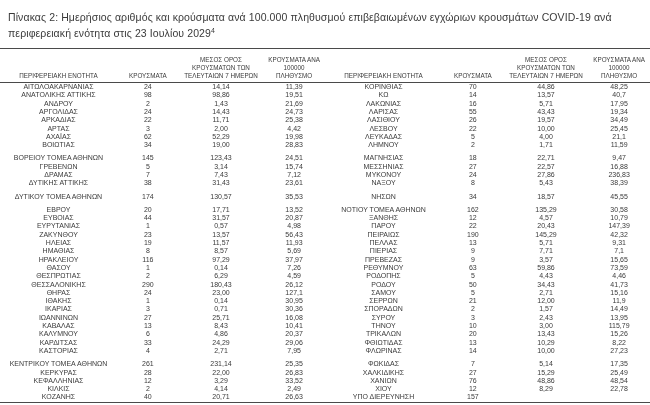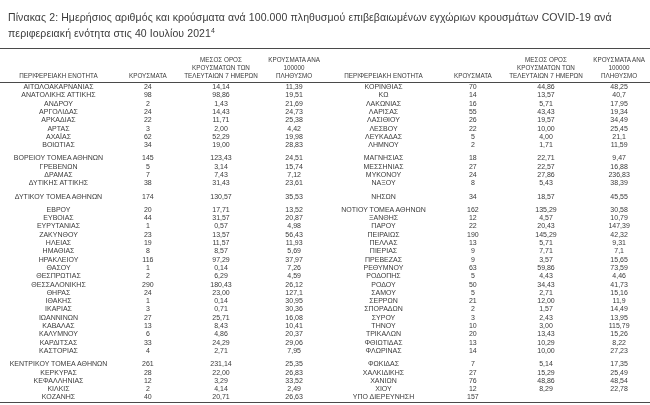--- a/index.html
+++ b/index.html
@@ -63,21 +63,21 @@
   }
   table.stats tr.gap-row td{height:5px;line-height:5px;}
   .rule-bottom{
     border-top:1px solid var(--line);
     width:650px;
   }
 </style>
 </head>
 <body>
 
-<div class="doc-title"><span>Πίνακας 2: Ημερήσιος αριθμός και κρούσματα ανά 100.000 πληθυσμού επιβεβαιωμένων εγχώριων κρουσμάτων COVID-19 ανά περιφερειακή ενότητα στις 40 Ιουλίου 2021</span><sup>4</sup></div>
+<div class="doc-title"><span>Πίνακας 2: Ημερήσιος αριθμός και κρούσματα ανά 100.000 πληθυσμού επιβεβαιωμένων εγχώριων κρουσμάτων COVID-19 ανά περιφερειακή ενότητα στις 23 Ιουλίου 2029</span><sup>4</sup></div>
 
 <div class="rule-top"></div>
 
 <div class="tables-wrap">
 
   <table class="stats">
     <colgroup>
       <col class="c-name">
         <col class="c-cases">
         <col class="c-avg7">

